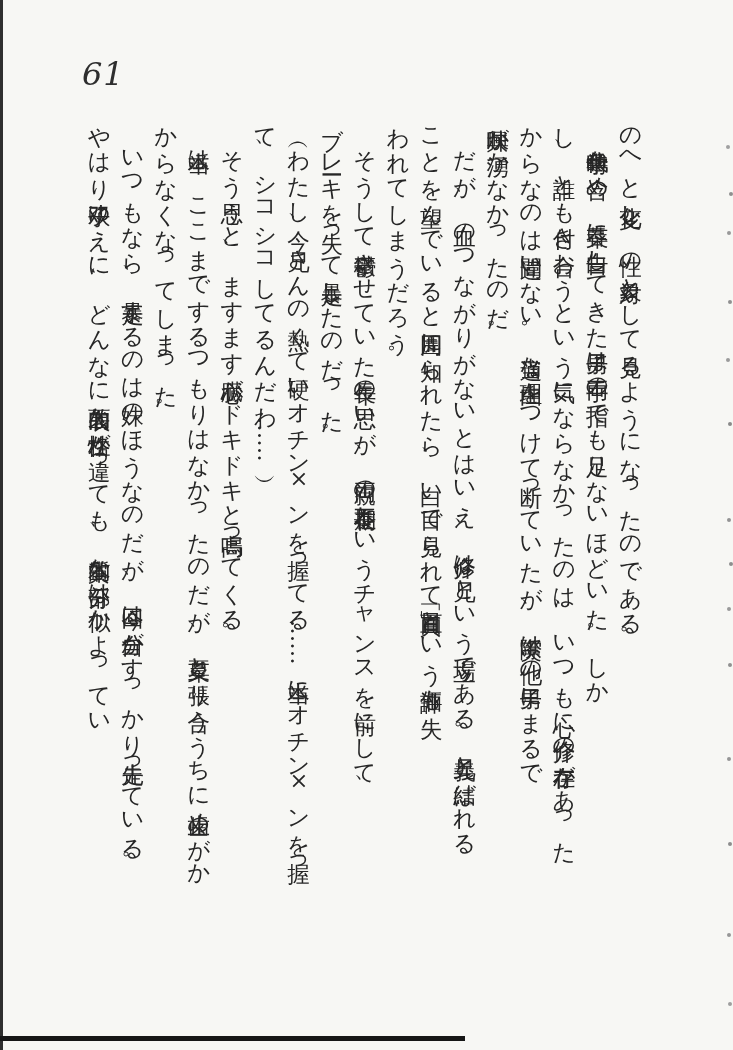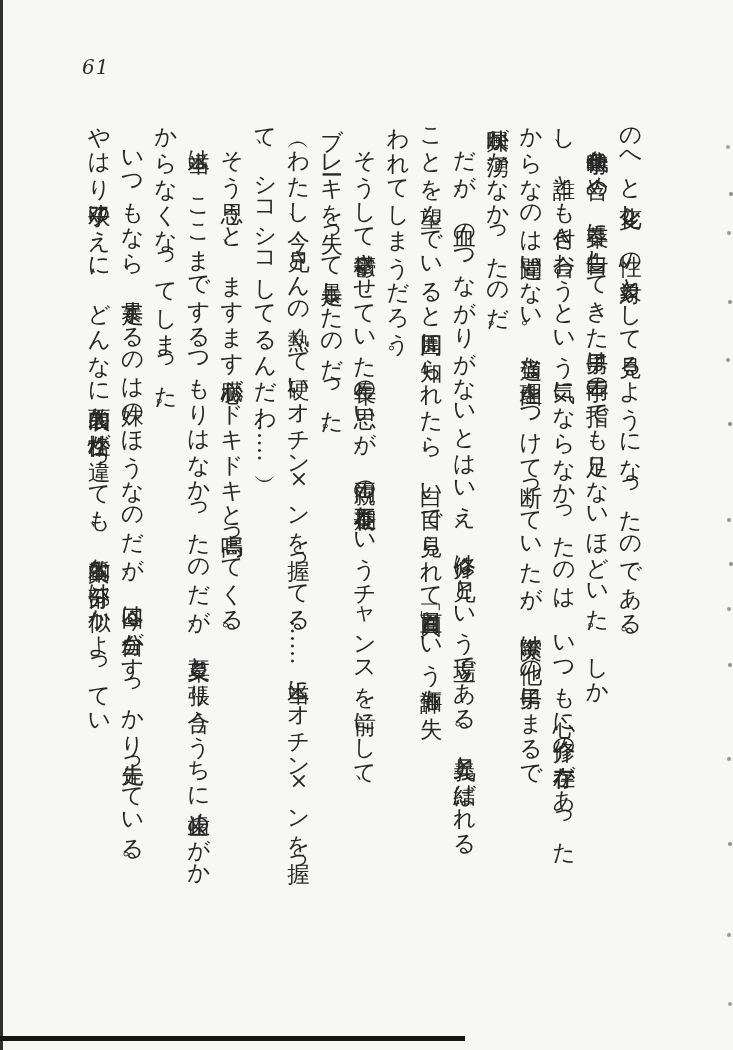--- a/index.html
+++ b/index.html
@@ -13,21 +13,21 @@
     font-family: "DejaVu Serif", serif;
   }
   .page {
     position: absolute; inset: 0;
   }
   .page-number {
     position: absolute;
     left: 82px; top: 55px;
     font-family: "DejaVu Serif", serif;
     font-style: italic;
-    font-size: 20px;
+    font-size: 32px;
     letter-spacing: 1px;
     color: #2e2e2e;
   }
   .text-block {
     position: absolute;
     top: 112px;
     right: 86px;
     height: 884px;
     writing-mode: vertical-rl;
     text-orientation: mixed;

